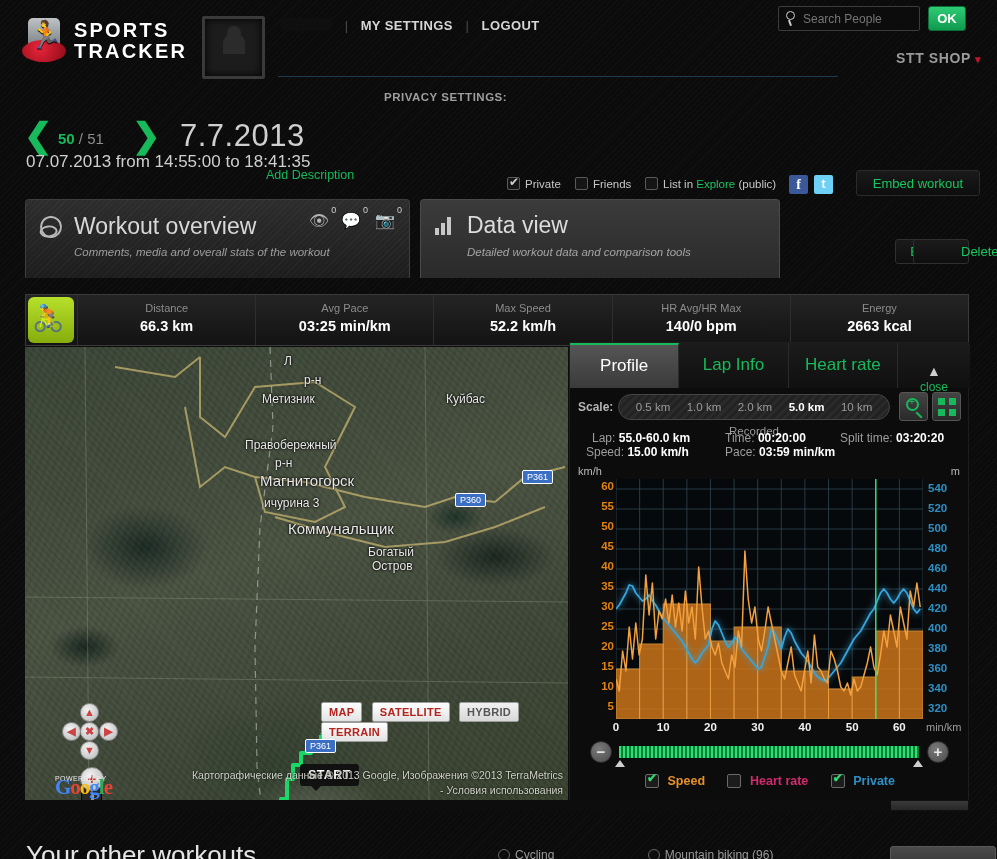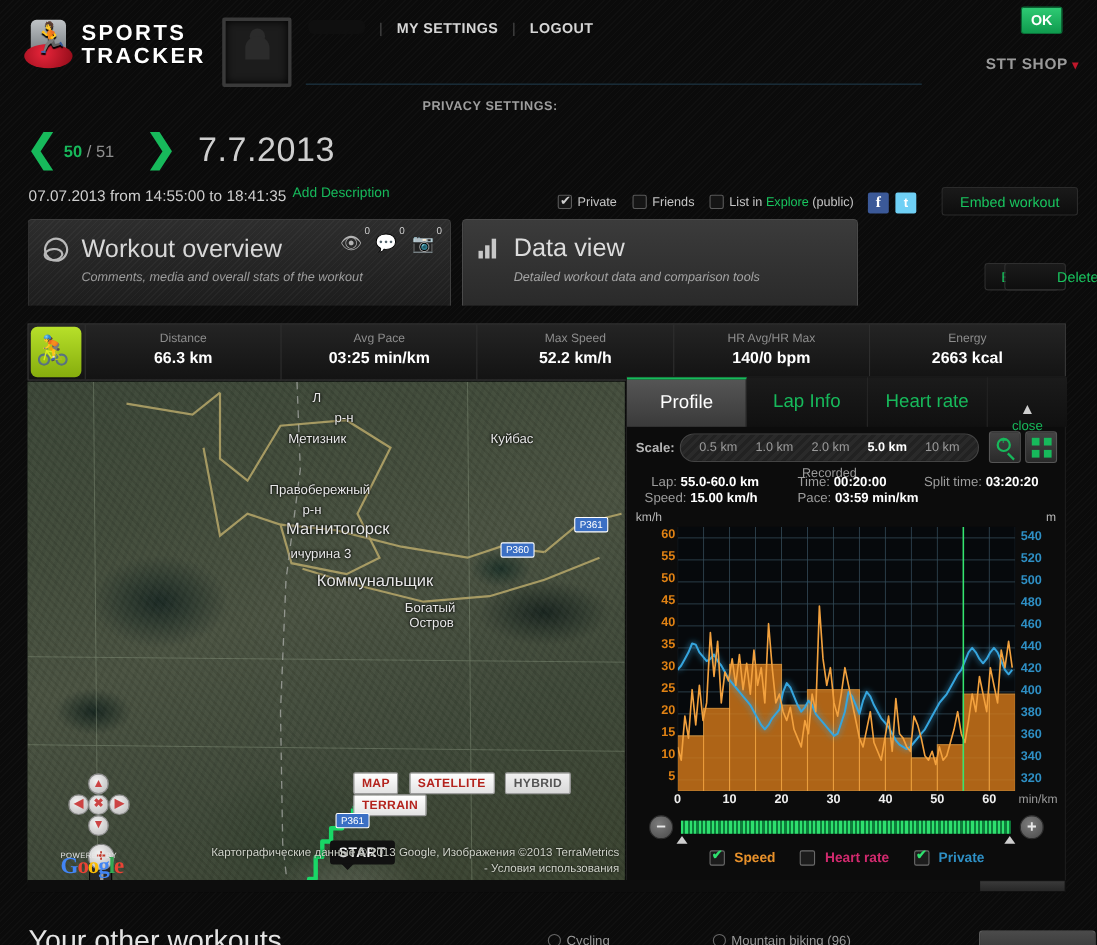--- a/index.html
+++ b/index.html
@@ -120,21 +120,21 @@
     position:absolute; font-size:34px; color:#17b95b; cursor:pointer; line-height:34px; font-weight:bold;
   }
   #chevL{ left:24px; top:118px; }
   #chevR{ left:132px; top:118px; }
   #counter{ position:absolute; left:58px; top:130px; font-size:15px; }
   #counter .cur{ color:#17b95b; font-weight:bold; }
   #counter .tot{ color:#8e8e8e; }
   #wdate{
     position:absolute; left:180px; top:118px; font-size:31px; color:#cfcfcf; letter-spacing:.5px;
   }
-  #wsub{ position:absolute; left:26px; top:170px; font-size:14px; color:#cfcfcf; }
+  #wsub{ position:absolute; left:26px; top:152px; font-size:17px; color:#cfcfcf; }
   #adddesc{ position:absolute; left:266px; top:168px; font-size:12.5px; color:#17b95b; cursor:pointer; }
 
   
   #overviewtab{
     position:absolute; left:25px; top:199px; width:385px; height:79px;
     background:linear-gradient(180deg,#2d2d2d,#1d1d1d);
     border:1px solid #3e3e3e; border-bottom:none; border-radius:4px 4px 0 0;
     background-image: repeating-linear-gradient(135deg, rgba(255,255,255,.03) 0 1px, rgba(0,0,0,0) 1px 4px),
                       linear-gradient(180deg,#2d2d2d,#1d1d1d);
     cursor:pointer;
@@ -379,20 +379,24 @@
       <a href="#">MY SETTINGS</a>
       <span class="sep">|</span>
       <a href="#">LOGOUT</a>
     </div>
 
     <div id="navline"></div>
     <div id="sttshop">
       <span>STT SHOP</span><span class="arrow">▾</span>
     </div>
 
+    <div id="searchbox">
+      <span class="mag"></span>
+      <input type="text" placeholder="Search People" style="">
+    </div>
     <div id="okbtn">OK</div>
   </div>
 
   <div id="privacy">
     <span class="lbl">PRIVACY SETTINGS:</span>
     <span class="cbx on" style="left:507px;top:91px"></span>
     <span class="opt" style="left:525px;top:92px">Private</span>
     <span class="cbx" style="left:575px;top:91px"></span>
     <span class="opt" style="left:593px;top:92px">Friends</span>
     <span class="cbx" style="left:645px;top:91px"></span>

